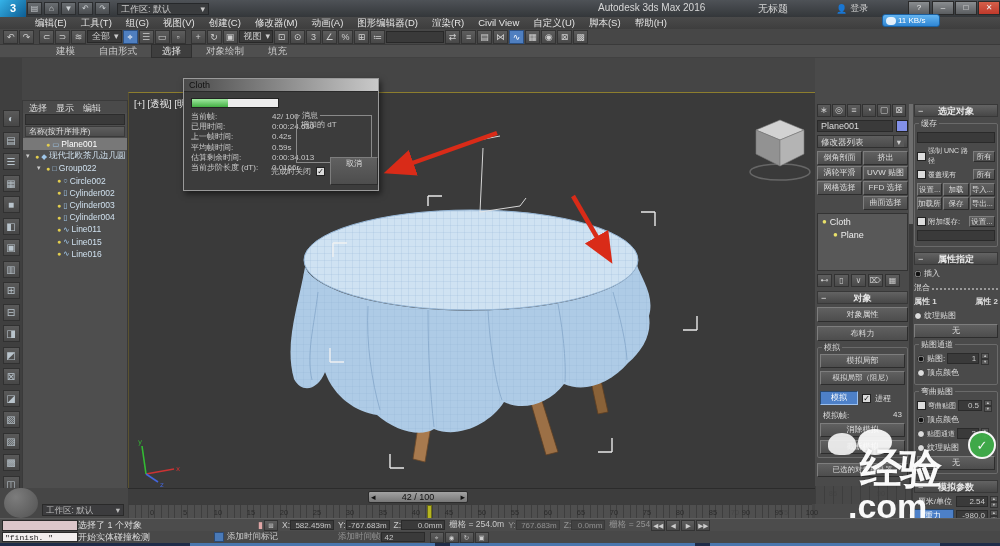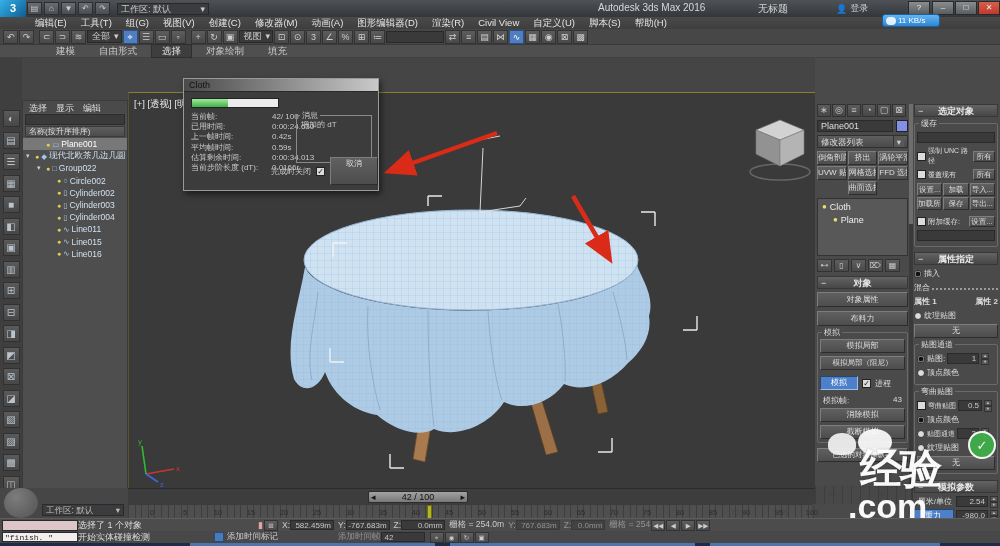--- a/index.html
+++ b/index.html
@@ -69,21 +69,21 @@
   #cmd2{position:absolute;left:99px;top:46px;width:84px;}
   #cmdscroll{position:absolute;left:94px;top:46px;width:4px;height:410px;background:#3a3a3a;}
   #cmdscroll .thumb{width:4px;height:120px;background:#6e6e6e;}
   .tabrow{display:flex;gap:1px;margin-bottom:3px;}
   .ptab{width:14px;height:13px;background:linear-gradient(#5c5c5c,#474747);border:1px solid #323232;font-size:9px;line-height:11px;text-align:center;color:#c9c9c9;}
   .namerow{display:flex;gap:3px;align-items:center;margin-bottom:3px;}
   .nameinp{flex:1;height:12px;background:#3a3a3a;border:1px solid #2a2a2a;color:#ddd;font-size:9px;line-height:11px;padding-left:3px;}
   .colorswatch{width:12px;height:12px;background:#8290e8;border:1px solid #222;}
   .dropdown{height:13px;background:linear-gradient(#5e5e5e,#4a4a4a);border:1px solid #303030;color:#ddd;font-size:8.5px;line-height:12px;padding:0 3px;display:flex;justify-content:space-between;margin-bottom:3px;}
   .ddarrow{width:11px;background:#585858;border-left:1px solid #333;text-align:center;color:#ccc;}
-  #modbtns{display:grid;grid-template-columns:1fr 1fr 1fr;gap:1px;margin-bottom:3px;}
+  #modbtns{display:grid;grid-template-columns:1fr 1fr;gap:1px;margin-bottom:3px;}
   .b{background:linear-gradient(#606060,#4d4d4d);border:1px solid;border-color:#7d7d7d #2d2d2d #2d2d2d #7d7d7d;color:#ddd;font-size:8px;text-align:center;line-height:12px;height:14px;overflow:hidden;white-space:nowrap;}
   .b.blank{visibility:hidden;}
   .b.blue{background:var(--accent-blue);border-color:#27476e #9cc0ee #9cc0ee #27476e;color:#fff;}
   #stackbox{height:58px;background:#585858;border:1px solid #333;margin-bottom:3px;padding:1px;}
   .stkrow{height:13px;display:flex;align-items:center;gap:3px;font-size:9px;color:#eee;}
   .stkrow .bulbi{color:#e8e06a;font-size:8px;}
   #stacktools{display:flex;gap:2px;margin-bottom:4px;}
   .stool{width:15px;height:13px;background:linear-gradient(#5e5e5e,#4a4a4a);border:1px solid #333;font-size:8px;line-height:11px;text-align:center;color:#ccc;}
   .rh{height:13px;background:linear-gradient(#636363,#474747);border:1px solid #383838;color:#e8e8e8;font-weight:bold;font-size:9px;text-align:center;line-height:12px;position:relative;margin-bottom:3px;}
   .rh .mm{position:absolute;left:3px;top:0;font-weight:normal;}

